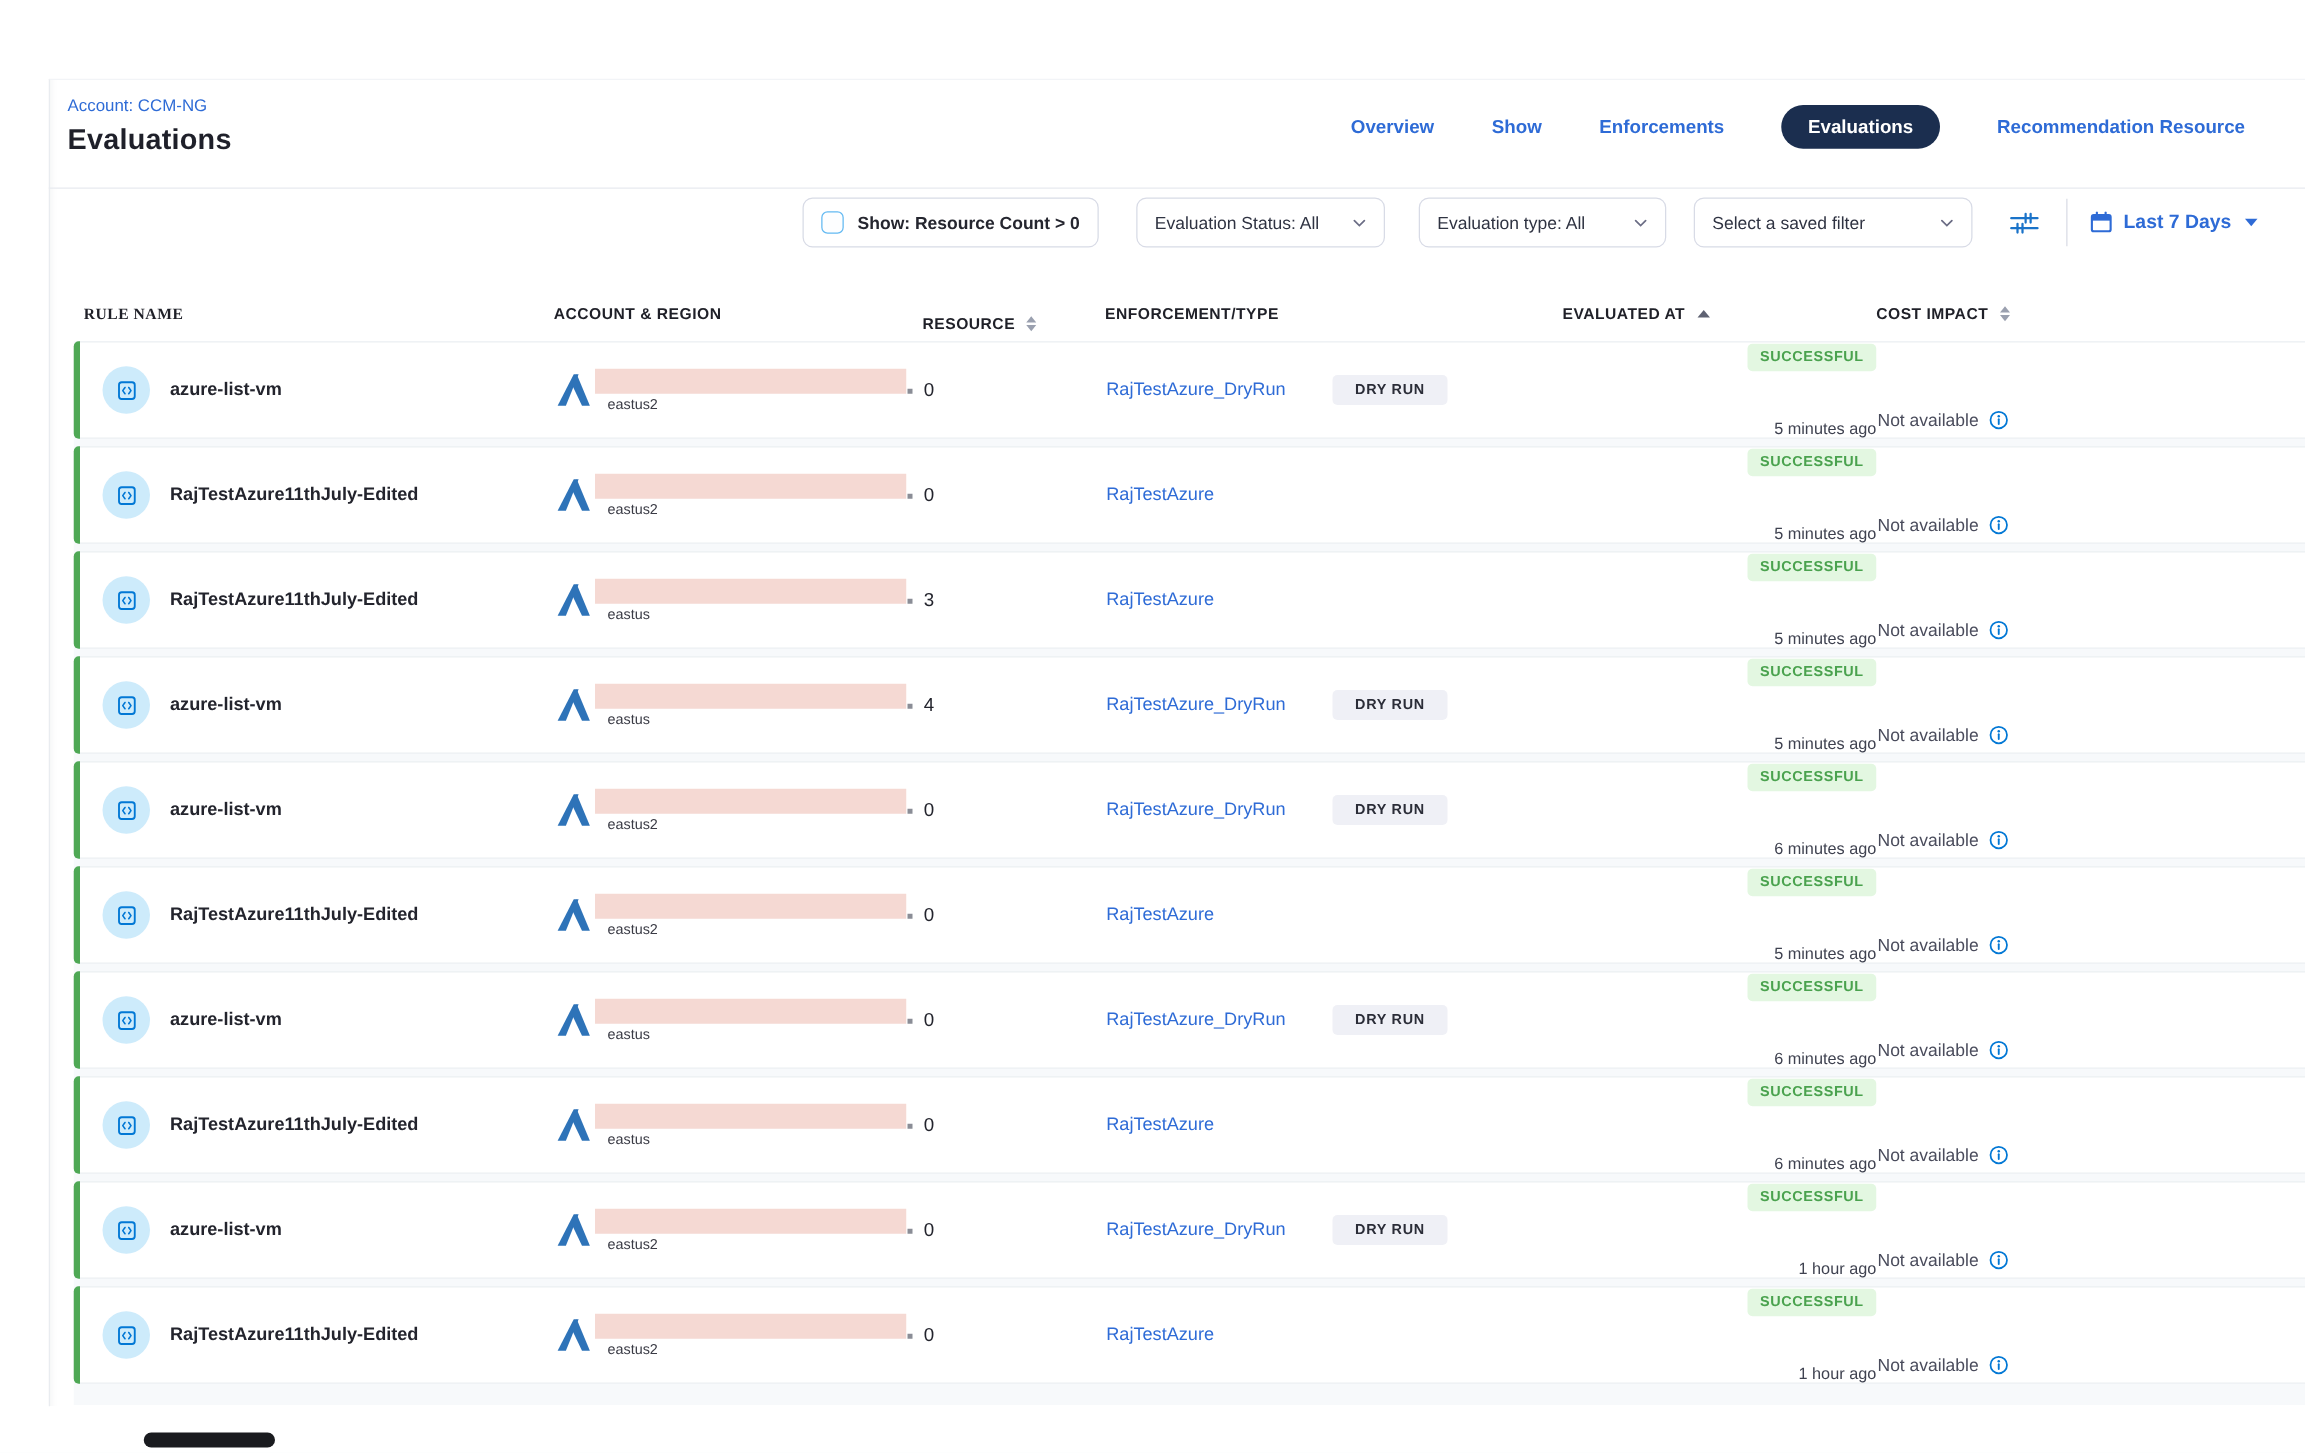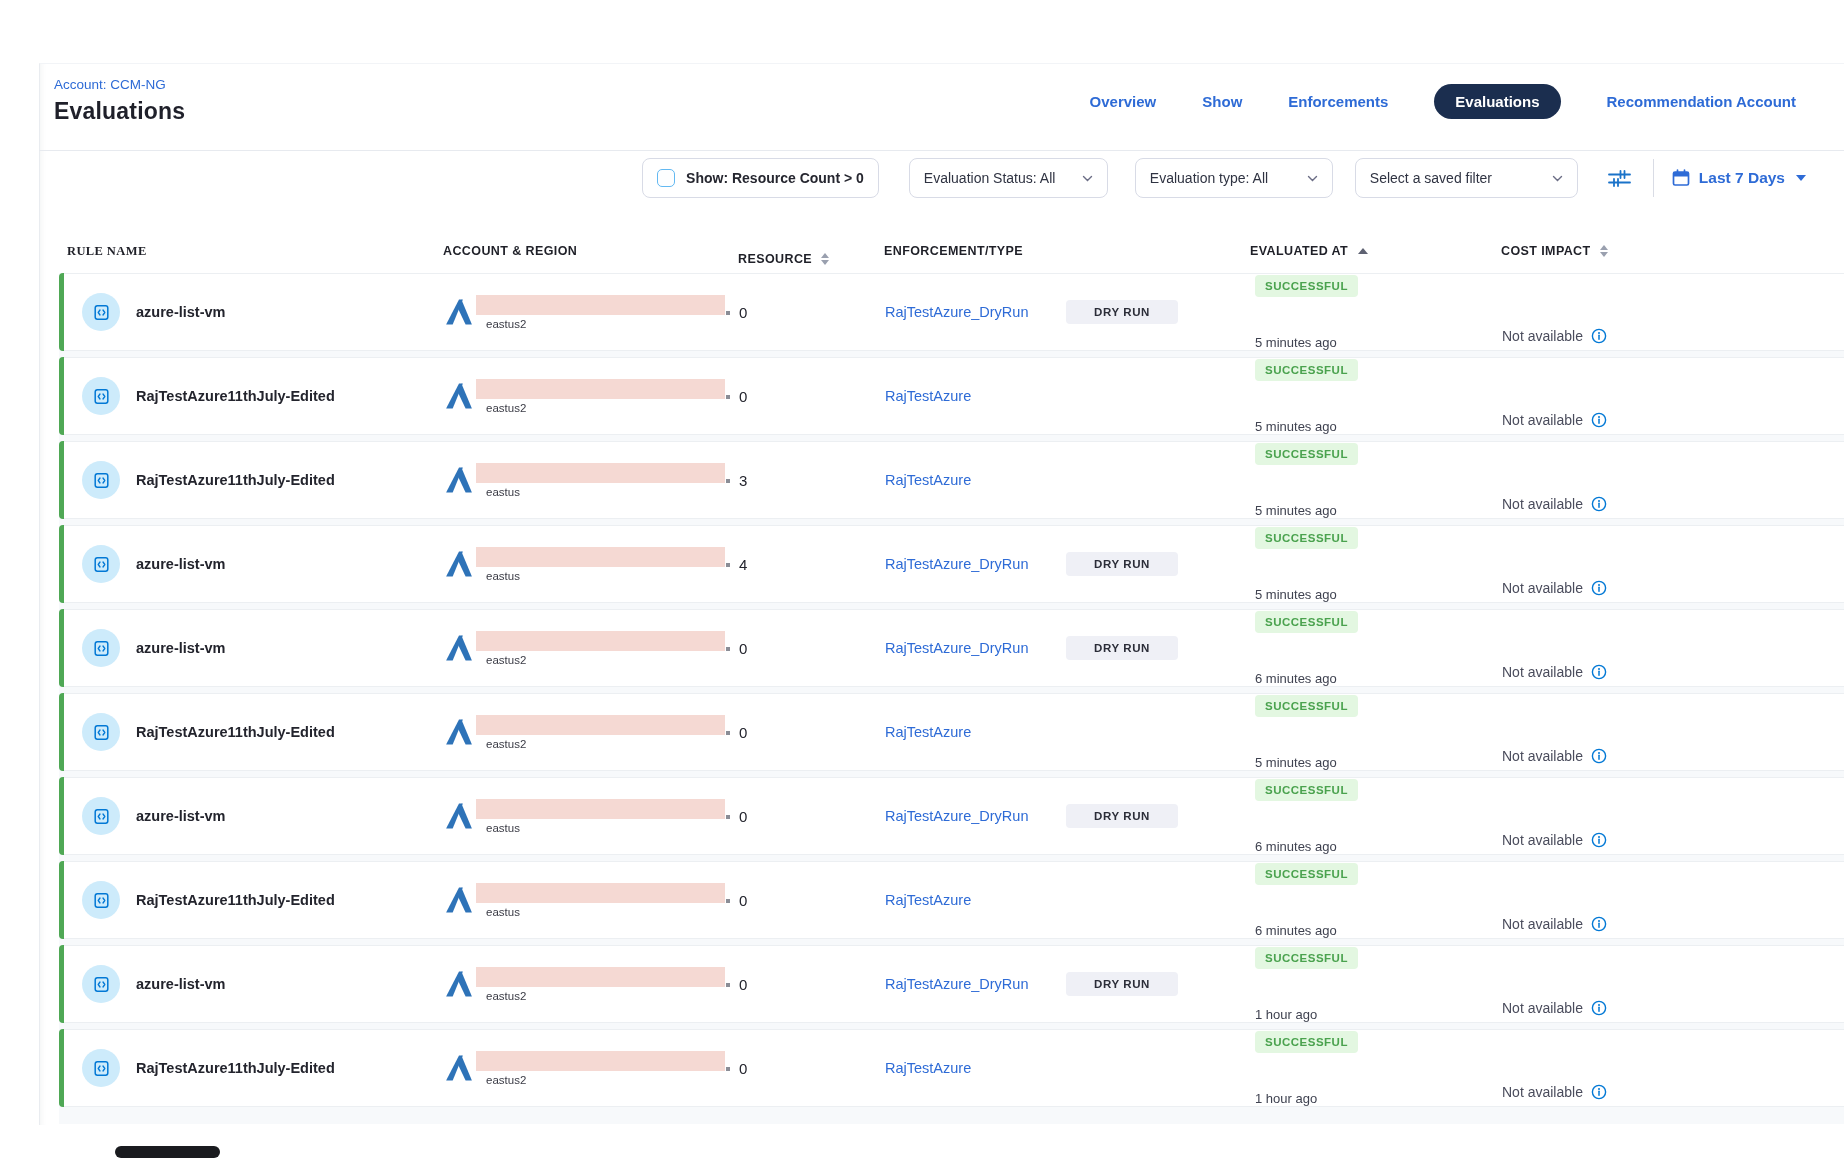--- a/index.html
+++ b/index.html
@@ -68,23 +68,23 @@
   .acct-wrap { display:flex; flex-direction:column; margin-left:2px; }
   .redacted-bar { width:249px; height:20px; background:#F5D9D3; position:relative; }
   .redacted-bar::after { content:""; position:absolute; right:-5px; bottom:0; width:4px; height:4px; background:#8A8D96; }
   .region { margin-left:10px; margin-top:3px; font-size:11.5px; color:#3A3B45; }
 
   .col-resource { padding-left:4px; font-size:15px; color:#23242D; }
 
   .col-enforcement { display:flex; align-items:center; }
   .enf-link { width:181px; flex:none; font-size:14.5px; font-weight:500; color:#2E6BD6; text-decoration:none; white-space:nowrap; }
   .dry-badge { background:#EFF0F6; color:#2B2D38; font-size:11.5px; font-weight:700; letter-spacing:.6px;
-               border-radius:4px; padding:6px 28px; white-space:nowrap; }
-
-  .col-evaluated { display:flex; flex-direction:column; align-items:flex-start; padding-left:5px;gap:32px; }
+               border-radius:4px; padding:6px 18px; white-space:nowrap; }
+
+  .col-evaluated { display:flex; flex-direction:column; align-items:flex-end; padding-left:5px;gap:32px; }
   .status-badge { background:#E3F7E1; color:#4AA24E; font-size:11.5px; font-weight:700; letter-spacing:.5px;
                   border-radius:4px; padding:5px 10px; white-space:nowrap; }
   .eval-time { margin-top:6px; font-size:13px; color:#3F4250; }
 
   .col-cost { display:flex; align-items:center; gap:8px; padding-left:1px;margin-top:48px; }
   .cost-text { font-size:14px; color:#4A4C5C; white-space:nowrap; }
   .info-ic { display:flex; cursor:pointer; }
 
   
   .hscroll-thumb { position:absolute; left:115px; top:1146px; width:105px; height:12px; border-radius:6px; background:#1A1B1F; cursor:grab; }
@@ -96,21 +96,21 @@
   <div class="panel"></div>
 
   <div class="crumb">Account: CCM-NG</div>
   <div class="page-title">Evaluations</div>
 
   <div class="nav">
     <div class="nav-item">Overview</div>
     <div class="nav-item">Show</div>
     <div class="nav-item">Enforcements</div>
     <div class="nav-item active">Evaluations</div>
-    <div class="nav-item">Recommendation Account</div>
+    <div class="nav-item">Recommendation Resource</div>
   </div>
 
   <div class="header-divider"></div>
 
   <div class="filter-bar">
     <div class="fbox checkbox-box">
       <span class="checkbox"></span>
       <span class="checkbox-label">Show: Resource Count &gt; 0</span>
     </div>
     <div class="fbox select select-status">

